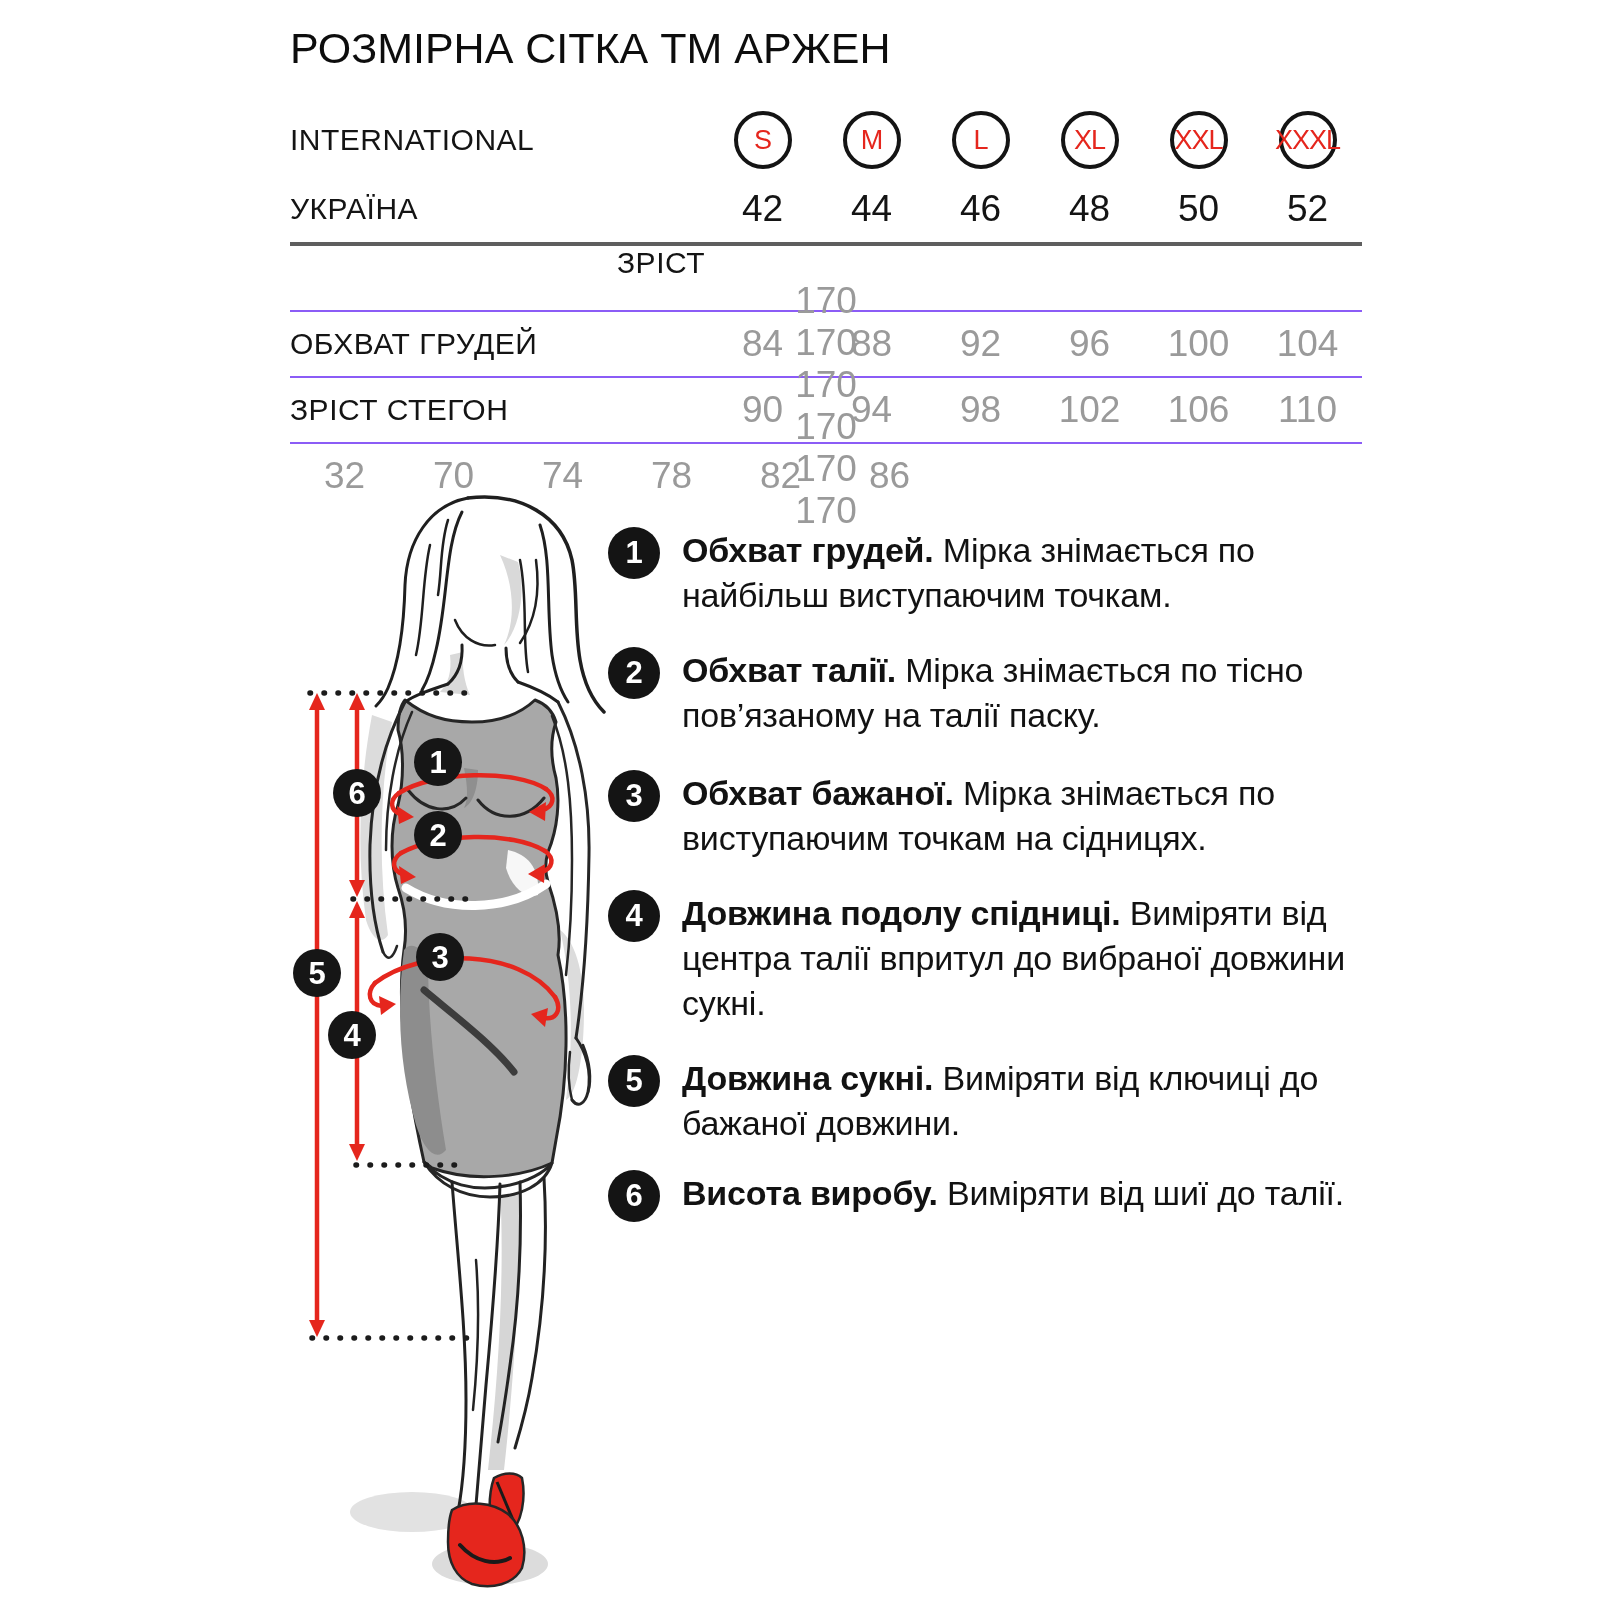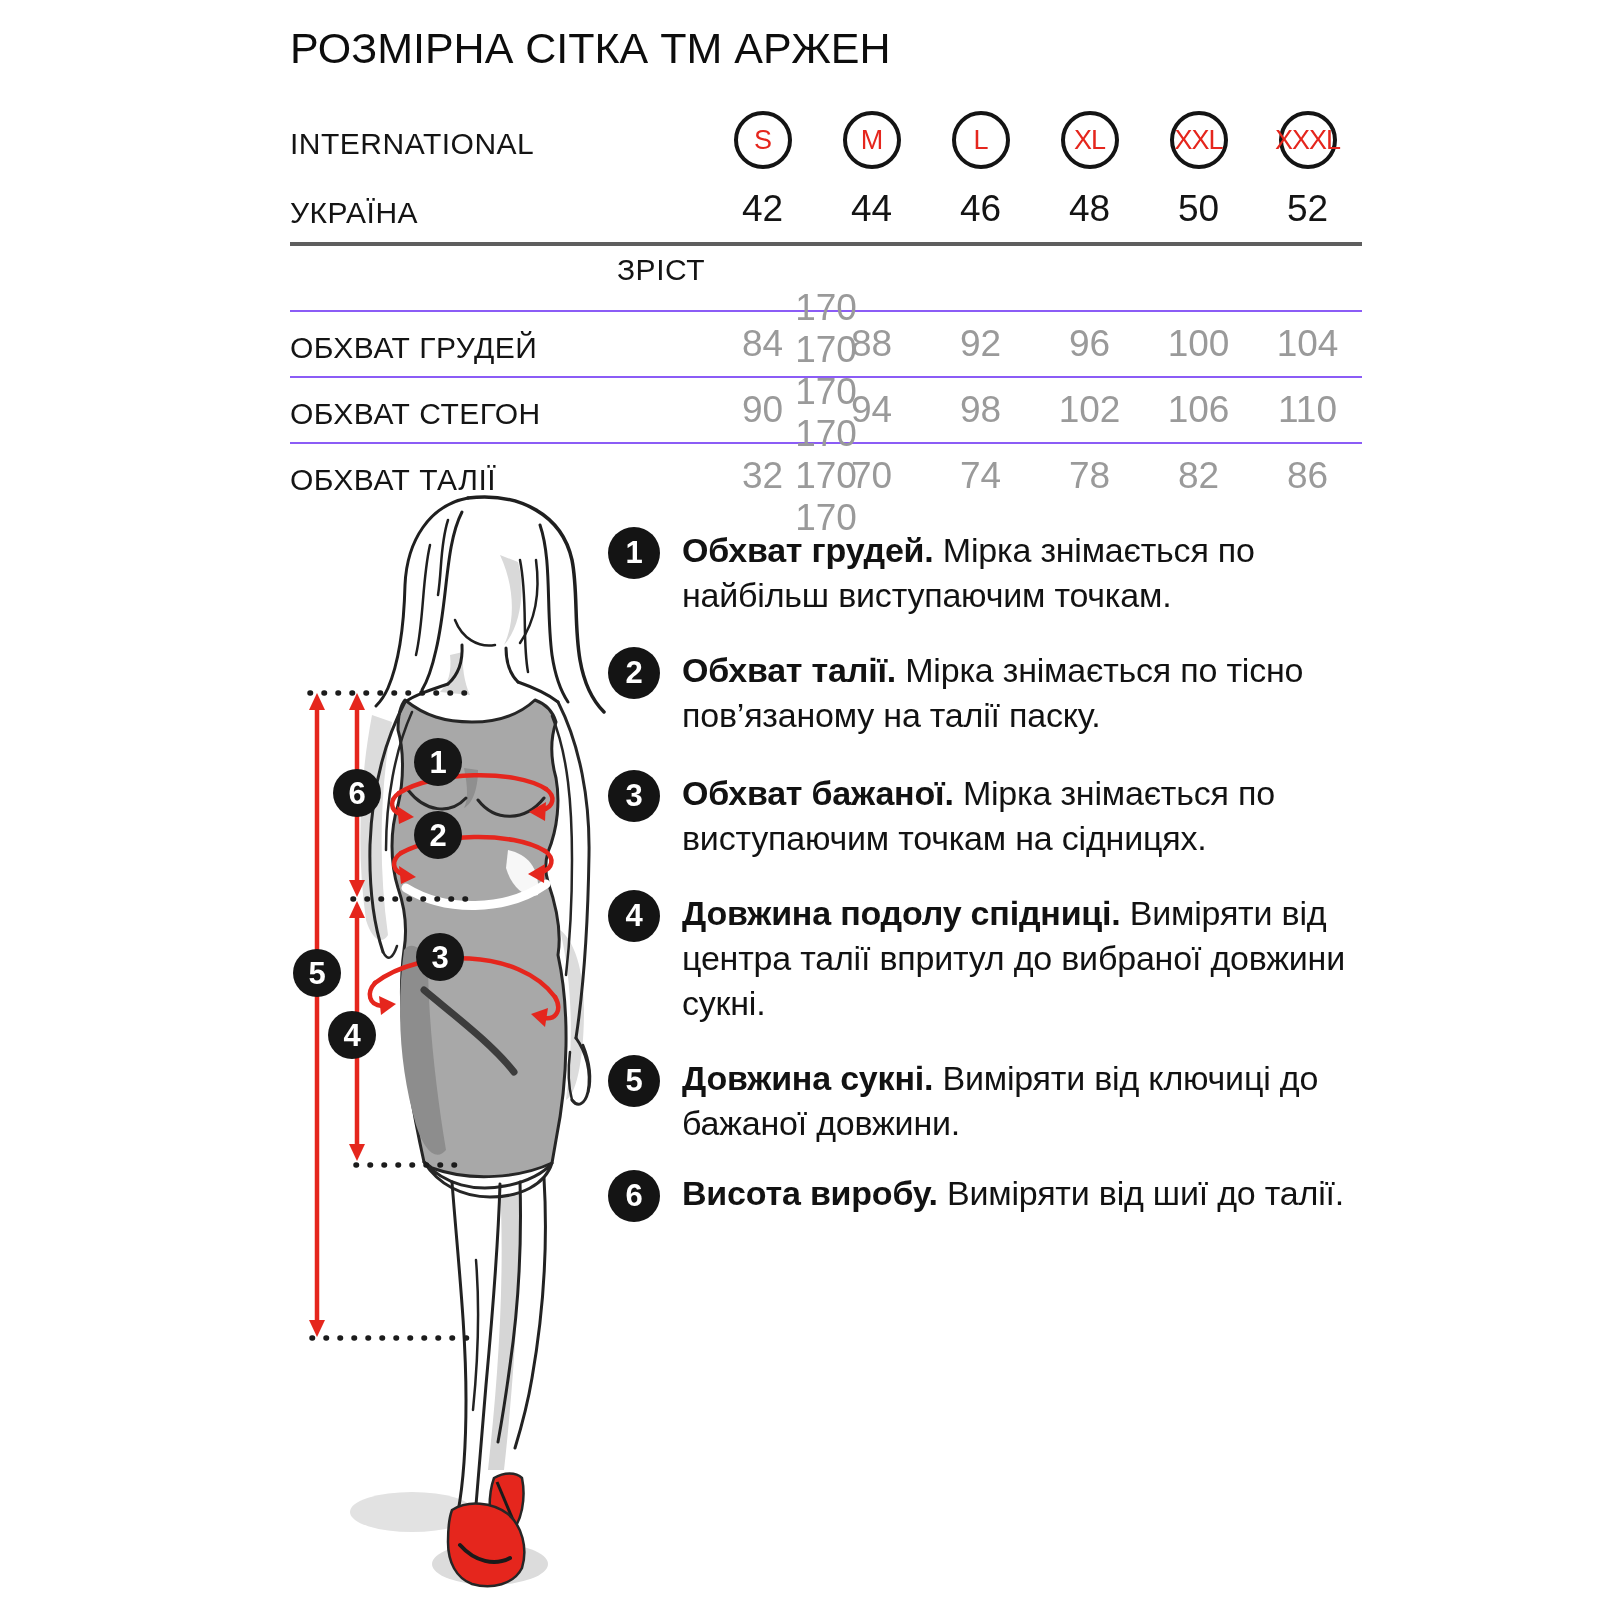--- a/index.html
+++ b/index.html
@@ -8,21 +8,21 @@
     font-family:"Liberation Sans","DejaVu Sans",sans-serif;color:#111;text-decoration:underline;
   }
   
   .page-title{
     position:absolute;left:290px;top:24px;font-size:43px;font-weight:500;
     letter-spacing:0px;color:#0d0d0d;white-space:nowrap;
   }
   
   .size-table{position:absolute;left:290px;top:104px;width:1072px;}
   .trow{display:flex;align-items:center;}
-  .trow .lbl{width:418px;font-size:30px;color:#141414;letter-spacing:.5px;margin-top:7px;}
+  .trow .lbl{width:418px;font-size:30px;color:#141414;letter-spacing:.5px;}
   .trow .val{width:109px;text-align:center;display:flex;justify-content:center;align-items:center;}
   .row-int{height:72px;}
   .row-ua{height:66px;font-size:37px;color:#141414;}
   .row-ua .val{font-size:37px;}
   .row-data{height:64px;border-top:2px solid #8b5cf6;}
   .row-data.first{border-top:4px solid #5e5e5e;flex-direction:column;}
   .row-data .val{font-size:37px;color:#9a9a9a;}
   .size-circle{
     width:50px;height:50px;border:4px solid #141414;border-radius:50%;
     display:flex;align-items:center;justify-content:center;overflow:visible;
@@ -109,31 +109,30 @@
       <div class="lbl">ОБХВАТ ГРУДЕЙ</div>
       <div class="val">84</div>
       <div class="val">88</div>
       <div class="val">92</div>
       <div class="val">96</div>
       <div class="val">100</div>
       <div class="val">104</div>
     </div>
 
     <div class="trow row-data">
-      <div class="lbl">ОБХВАТ СТЕГОН</div>
+      <div class="lbl">ЗРІСТ СТЕГОН</div>
       <div class="val">90</div>
       <div class="val">94</div>
       <div class="val">98</div>
       <div class="val">102</div>
       <div class="val">106</div>
       <div class="val">110</div>
     </div>
 
     <div class="trow row-data">
-      <div class="lbl">ОБХВАТ ТАЛІЇ</div>
       <div class="val">32</div>
       <div class="val">70</div>
       <div class="val">74</div>
       <div class="val">78</div>
       <div class="val">82</div>
       <div class="val">86</div>
     </div>
   </div>
 
   <svg class="figure-svg" width="400" height="1120" viewBox="280 480 400 1120" xmlns="http://www.w3.org/2000/svg">

